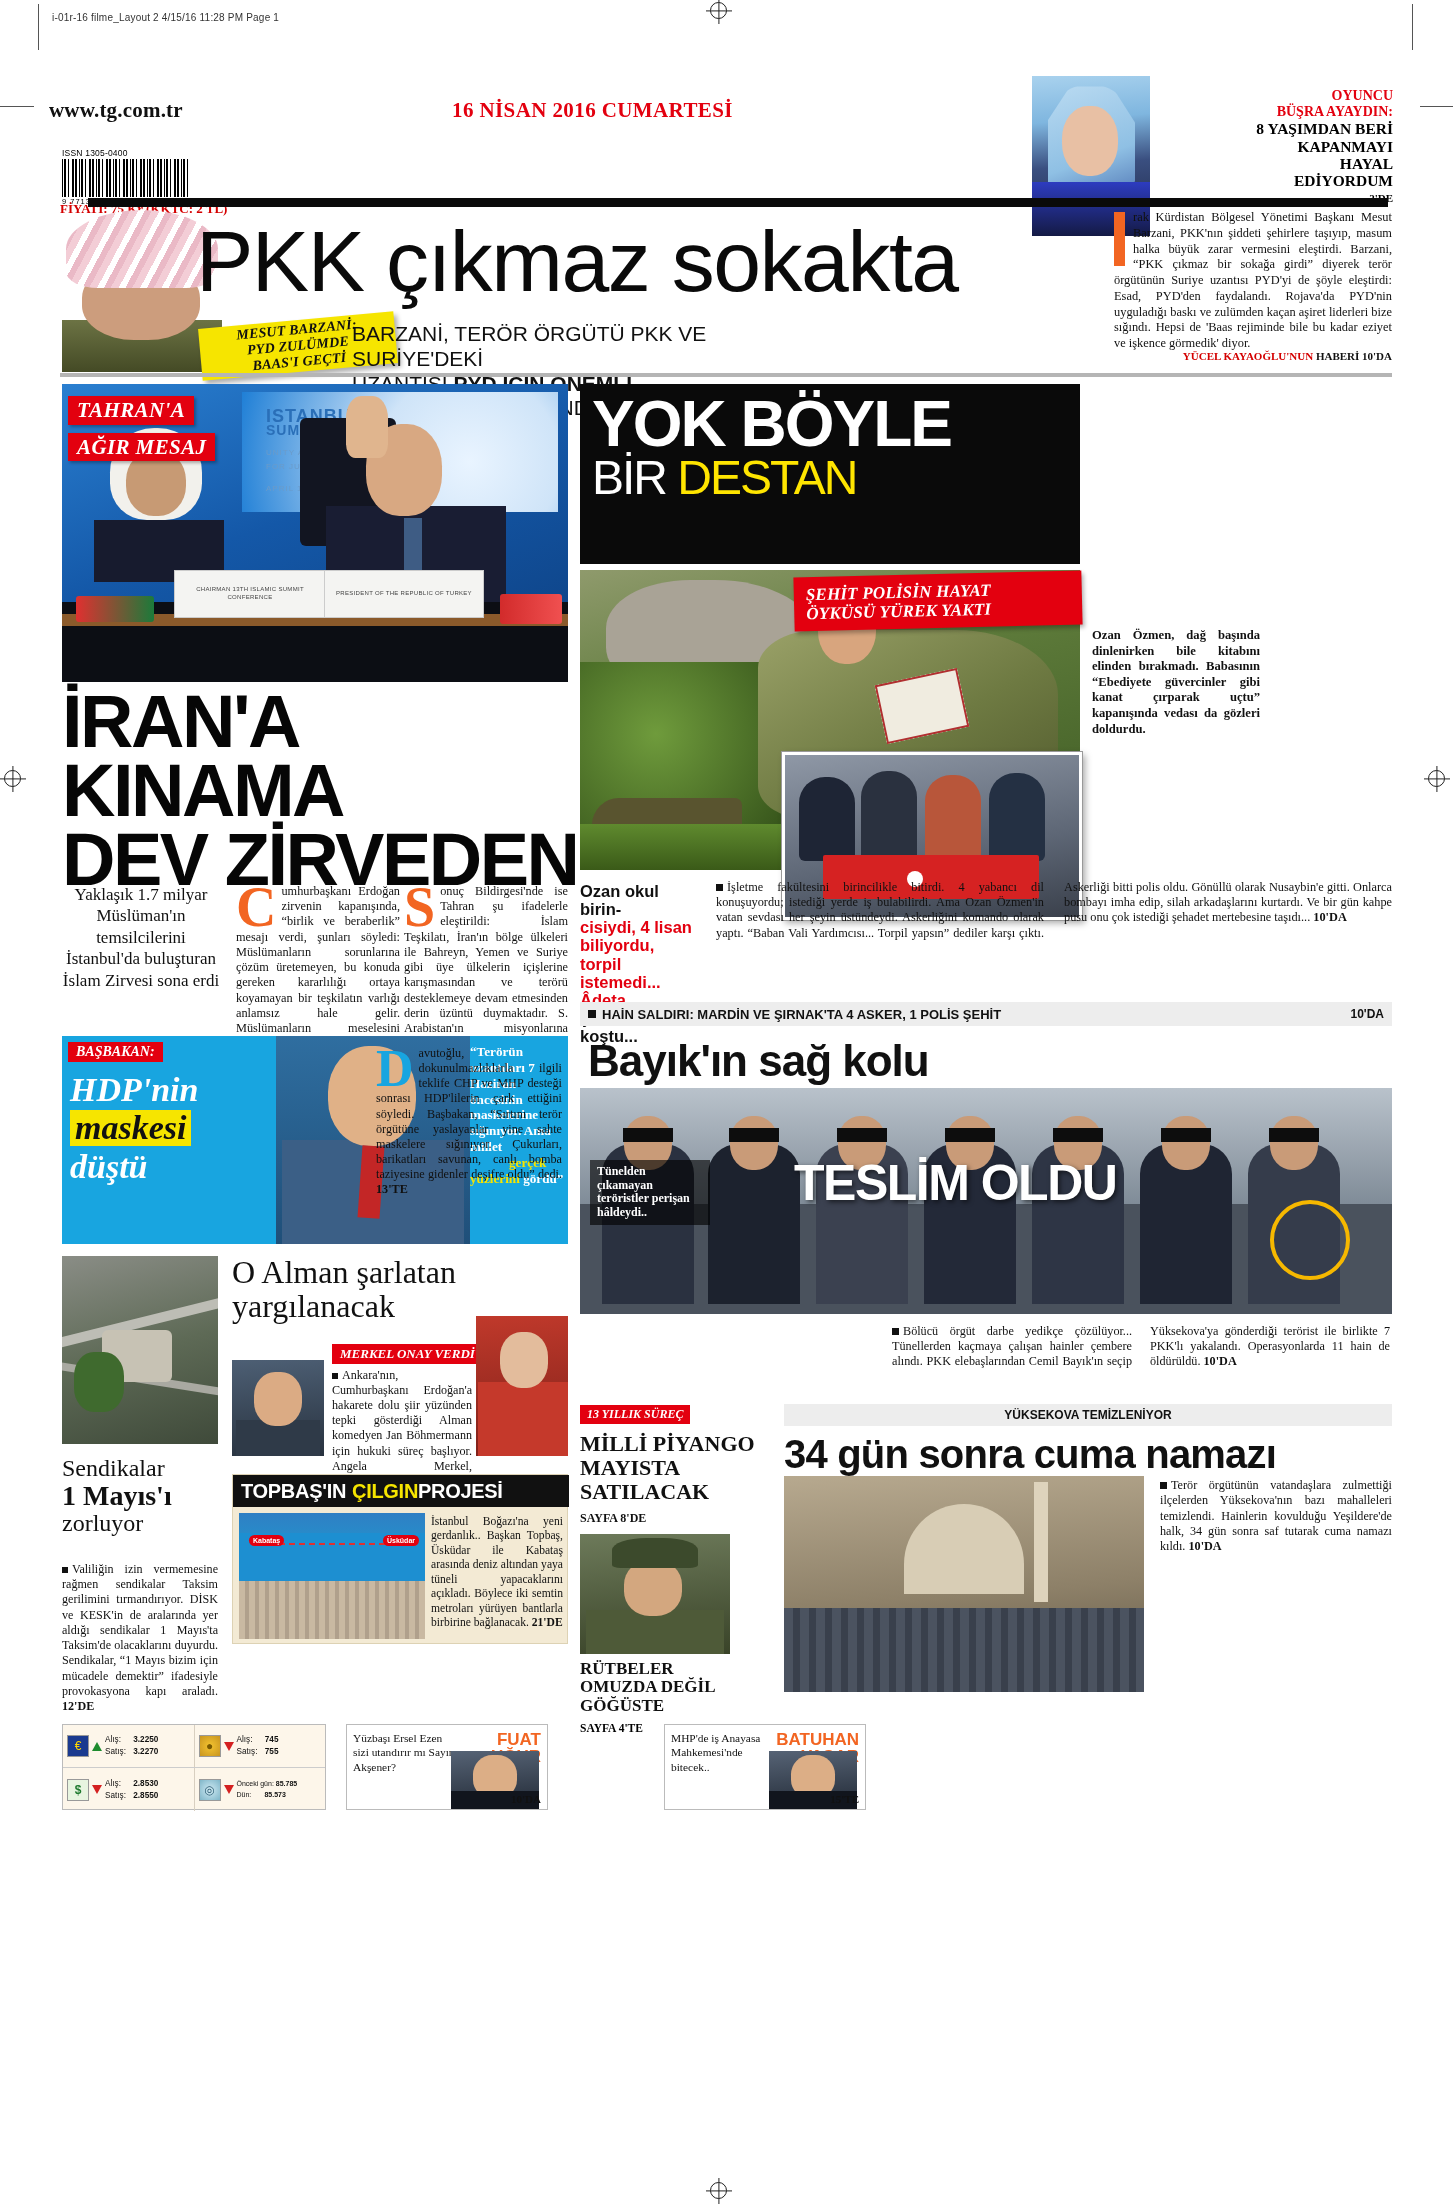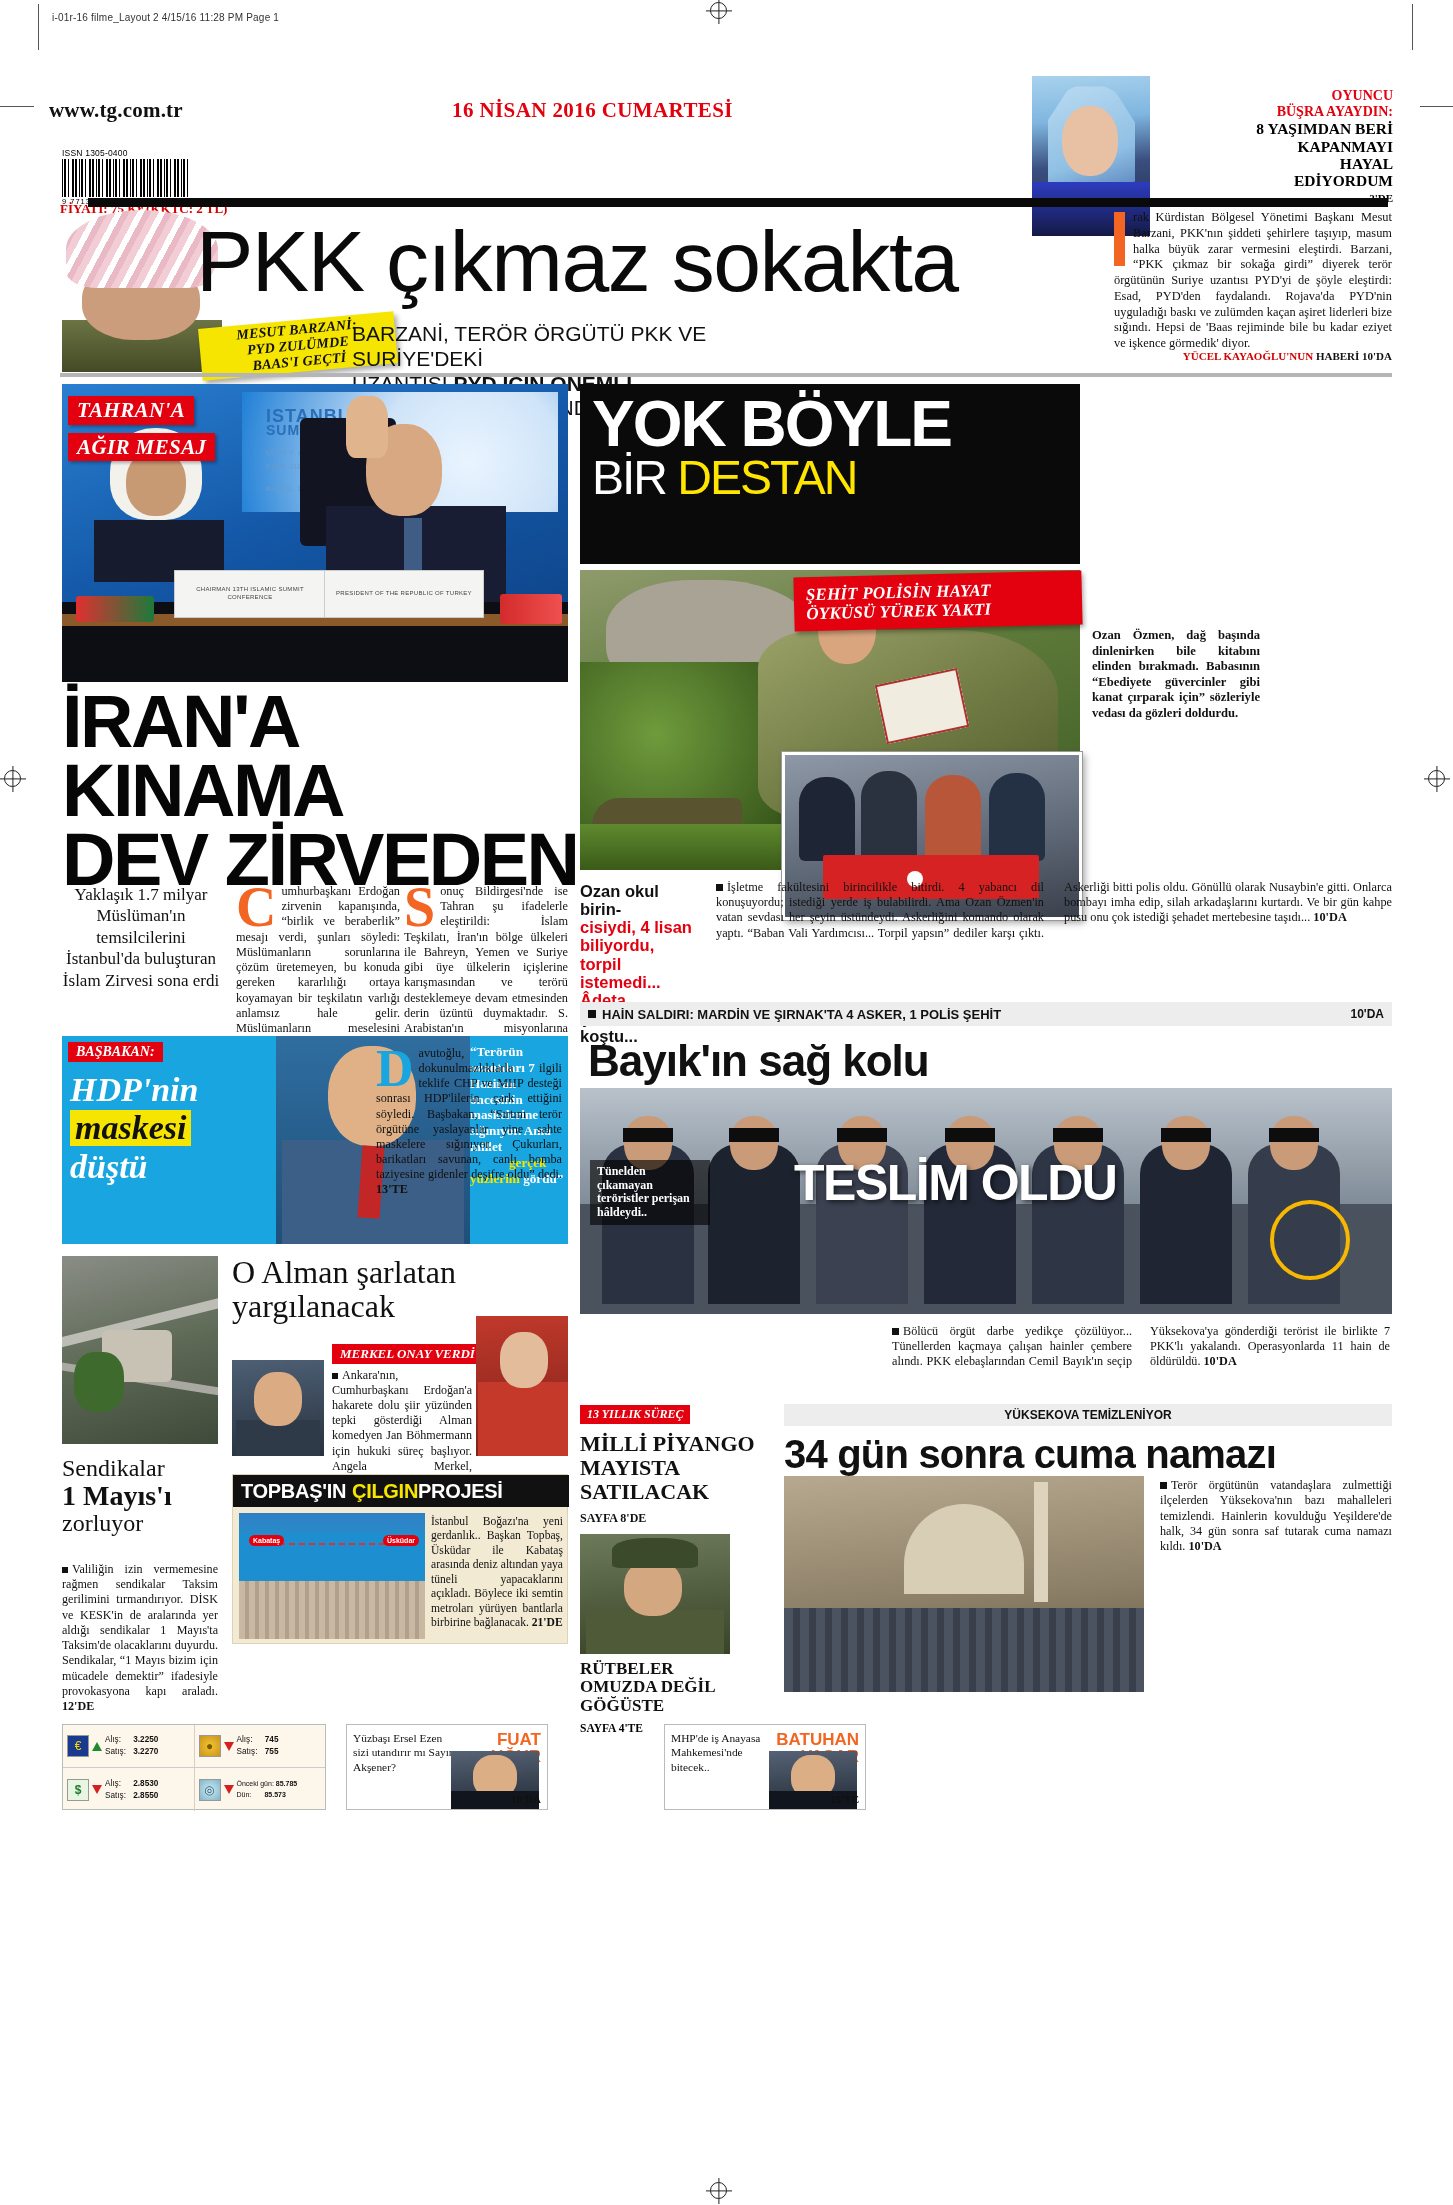--- a/index.html
+++ b/index.html
@@ -761,21 +761,21 @@
       <div class="book"></div>
       <div class="boot"></div>
       <div class="grass"></div>
     </div>
 
     <div class="destan-tag">
       <span>ŞEHİT POLİSİN HAYAT</span>
       <span>ÖYKÜSÜ YÜREK YAKTI</span>
     </div>
 
-    <div class="ozan-text">Ozan Özmen, dağ başında dinlenirken bile kitabını elinden bırakmadı. Babasının “Ebediyete güvercinler gibi kanat çırparak için” sözleriyle vedası da gözleri doldurdu.</div>
+    <div class="ozan-text">Ozan Özmen, dağ başında dinlenirken bile kitabını elinden bırakmadı. Babasının “Ebediyete güvercinler gibi kanat çırparak uçtu” kapanışında vedası da gözleri doldurdu.</div>
 
     <div class="inset-photo">
       <div class="p1"></div>
       <div class="p2"></div>
       <div class="p3"></div>
       <div class="p4"></div>
       <div class="flag"></div>
       <div class="fl-star"></div>
     </div>
 

